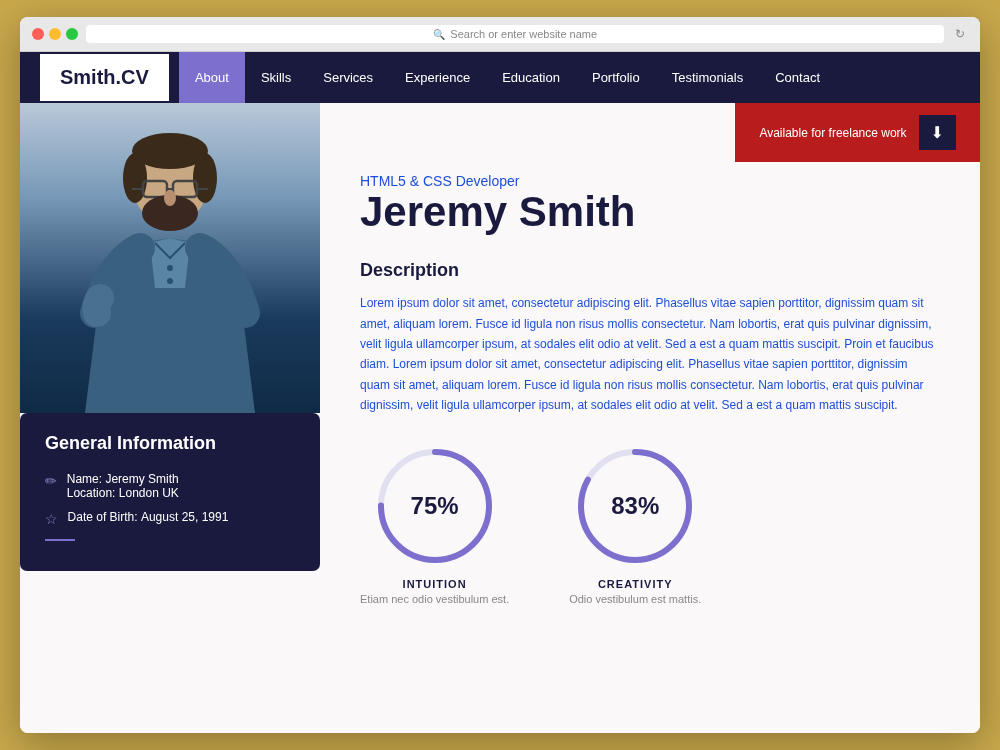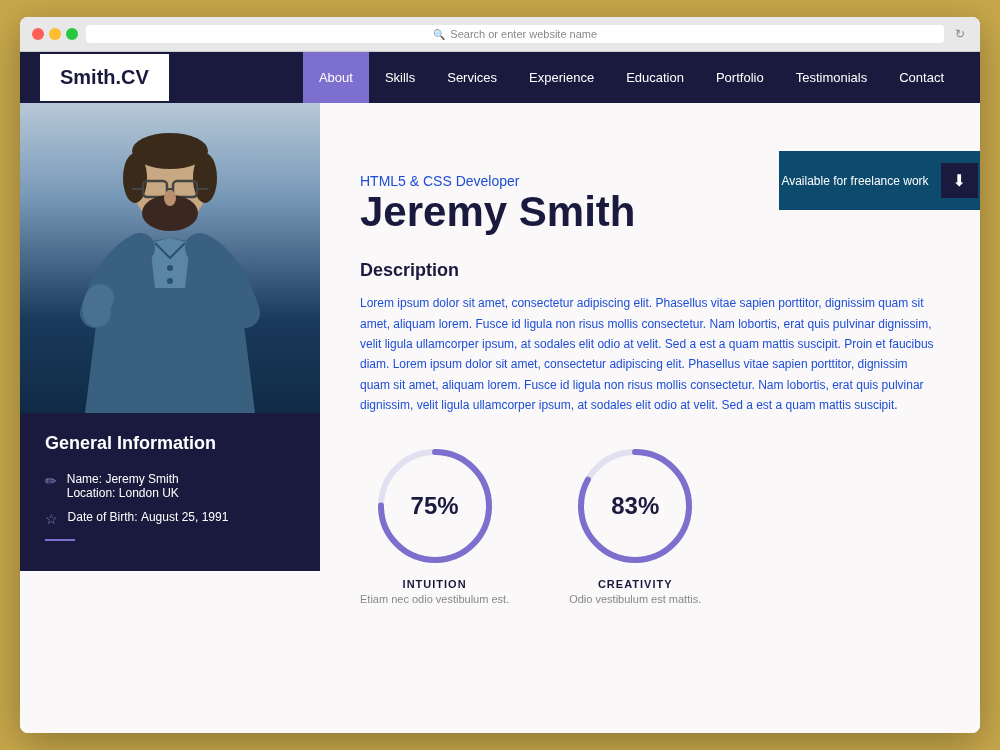--- a/index.html
+++ b/index.html
@@ -68,21 +68,20 @@
       color: #888;
       font-size: 12px;
     }
 
     
     .nav-bar {
       background: #1a1a3e;
       display: flex;
       align-items: center;
       padding: 0 20px;
-      justify-content: space-between;
     }
 
     .logo {
       font-size: 20px;
       font-weight: 800;
       color: #1a1a3e;
       background: #fff;
       padding: 12px 20px;
       margin-right: 10px;
     }
@@ -134,20 +133,21 @@
       position: absolute;
       bottom: 0;
       left: 50%;
       transform: translateX(-50%);
     }
 
     .general-info {
       background: #1a1a3e;
       color: #fff;
       padding: 20px 25px 30px;
+      border-radius: 7px;
     }
 
     .general-info h3 {
       font-size: 18px;
       font-weight: 700;
       margin-bottom: 18px;
     }
 
     .info-item {
       display: flex;
@@ -181,29 +181,28 @@
     .right-content {
       flex: 1;
       padding: 30px 40px;
       position: relative;
     }
 
     .freelance-badge {
       position: absolute;
       top: 0;
       right: 0;
-      background: #0c4a6e;
+      background: #b91c1c;
       color: #fff;
-      padding: 12px 2px;
+      padding: 12px 24px;
       font-size: 12px;
       display: flex;
       align-items: center;
       gap: 12px;
       cursor: pointer;
-      margin-top: 48px;
     }
 
     .download-btn {
       background: #1a1a3e;
       padding: 8px 12px;
       display: flex;
       align-items: center;
       justify-content: center;
     }
 

